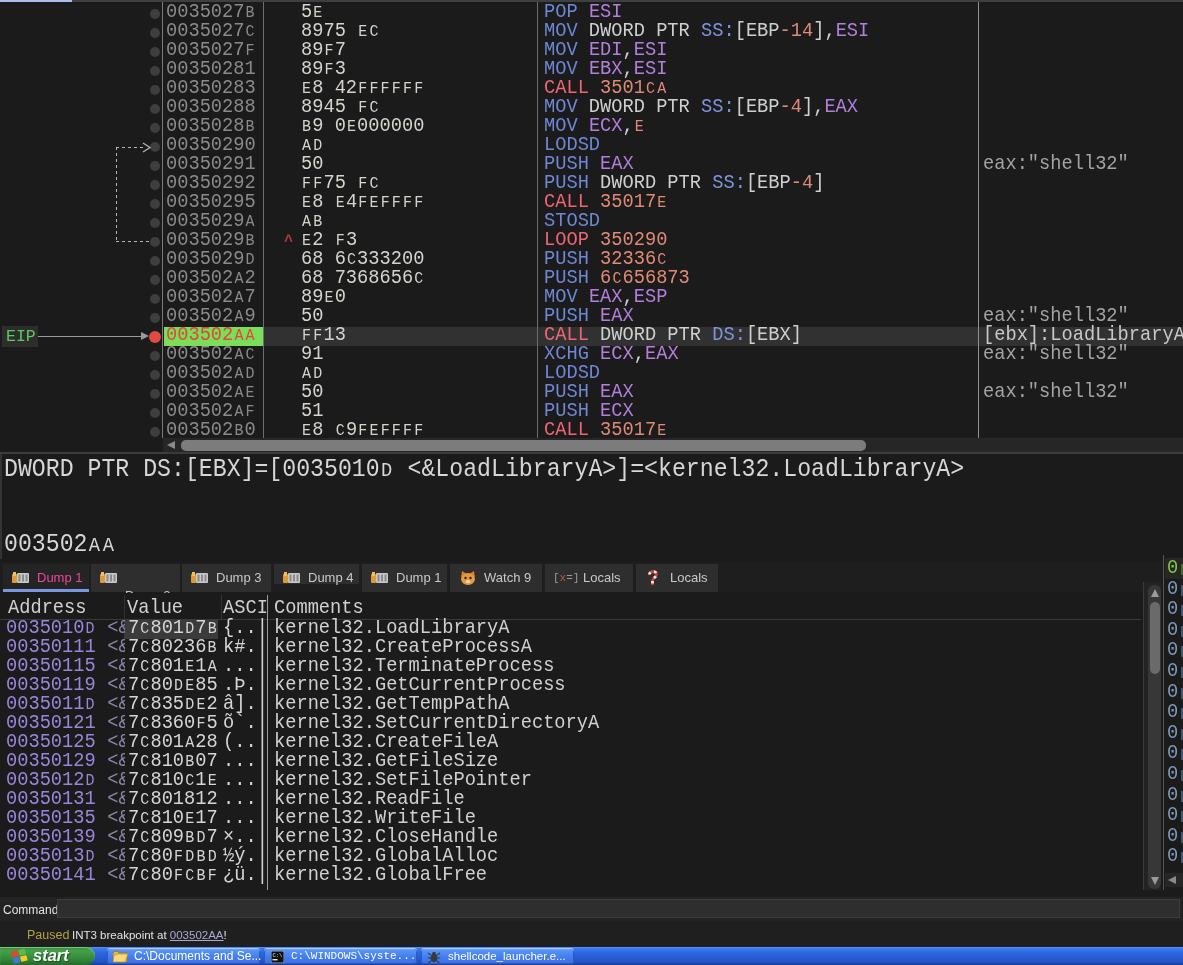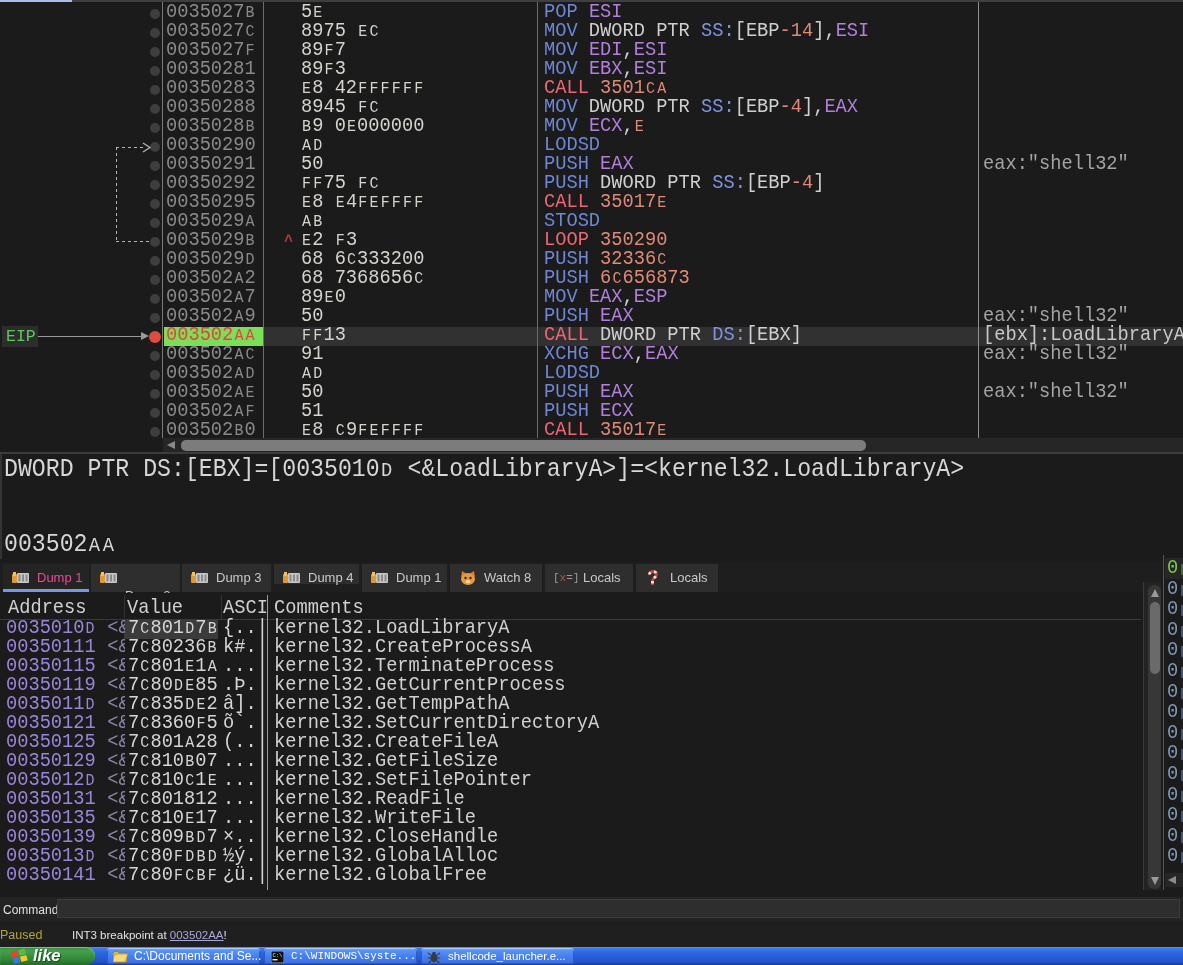--- a/index.html
+++ b/index.html
@@ -197,21 +197,21 @@
     </div>
 <div class="abs" style="left:450px;top:2px;width:92px;height:28px;background:#2e2e2e;">
       <svg width="16" height="14" style="position:absolute;left:10px;top:7px;">
         <polygon points="1,6 2,0 7,3" fill="#d8792c"></polygon>
         <polygon points="15,6 14,0 9,3" fill="#d8792c"></polygon>
         <ellipse cx="8" cy="8" rx="7" ry="6" fill="#e89a3f"></ellipse>
         <circle cx="5.5" cy="7" r="1.2" fill="#3a2408"></circle>
         <circle cx="10.5" cy="7" r="1.2" fill="#3a2408"></circle>
         <ellipse cx="8" cy="10.5" rx="2.4" ry="1.6" fill="#f7e0b0"></ellipse>
       </svg>
-      <span style="position:absolute;left:34px;top:6px;font-family:'Liberation Sans',sans-serif;font-size:13px;color:#c9c9c9;">Watch 8</span>
+      <span style="position:absolute;left:34px;top:6px;font-family:'Liberation Sans',sans-serif;font-size:13px;color:#c9c9c9;">Watch 9</span>
     </div>
 <div class="abs" style="left:545px;top:2px;width:88px;height:28px;background:#2e2e2e;">
       <span style="position:absolute;left:8px;top:7px;font-size:11px;line-height:14px;color:#9a9a9a;font-family:'Liberation Mono',monospace;">[<span style="color:#c05050">x</span>=]</span>
       <span style="position:absolute;left:38px;top:6px;font-family:'Liberation Sans',sans-serif;font-size:13px;color:#c9c9c9;">Locals</span>
     </div>
 <div class="abs" style="left:636px;top:2px;width:82px;height:28px;background:#2e2e2e;">
       <svg width="14" height="18" style="position:absolute;left:10px;top:5px;">
         <path d="M3.5 5.5 C3.5 1.5 10.5 1.5 10.5 5.5 C10.5 8.5 6.5 8.5 6.5 12 L6.5 16" stroke="#c8423a" stroke-width="2.8" fill="none"></path>
         <path d="M3.5 5.5 C3.5 1.5 10.5 1.5 10.5 5.5 C10.5 8.5 6.5 8.5 6.5 12 L6.5 16" stroke="#f3e8e6" stroke-width="2.8" fill="none" stroke-dasharray="2.5 3.5"></path>
       </svg>
@@ -367,34 +367,34 @@
 <div class="abs mono" style="left:3px;top:293.40000000000003px;color:#7f99b5;">0</div>
 <div class="abs" style="left:17px;top:297.40000000000003px;width:3px;height:11px;background:#44566e;"></div>
 <div class="abs" style="left:1px;top:318px;width:19px;height:14px;background:#262626;"></div>
 <div class="abs" style="left:4px;top:321px;width:0;height:0;border-right:8px solid #8a8a8a;border-top:4.5px solid transparent;border-bottom:4.5px solid transparent;"></div>
 </div>
 <div class="abs" style="left:0;top:897px;width:1183px;height:24px;background:#232323;">
 <div class="abs" style="left:3px;top:6px;font-family:'Liberation Sans',sans-serif;font-size:12px;color:#e0e0e0;">Command:</div>
 <div class="abs" style="left:57px;top:2px;width:1123px;height:19px;background:#2e2e2e;border:1px solid #3c3c3c;"></div>
 </div>
 <div class="abs" style="left:0;top:921px;width:1183px;height:26px;background:#1f1f1f;">
-<div class="abs" style="left:0;top:7px;font-family:'Liberation Sans',sans-serif;font-size:12.5px;color:#b3a43c;">Paused</div>
+<div class="abs" style="left:27px;top:7px;font-family:'Liberation Sans',sans-serif;font-size:12.5px;color:#b3a43c;">Paused</div>
 <div class="abs" style="left:72px;top:8px;font-family:'Liberation Sans',sans-serif;font-size:11.5px;color:#e3e3e3;">INT3 breakpoint at <span style="color:#a9a9d8;text-decoration:underline;">003502AA</span>!</div>
 </div>
 <div class="abs" style="left:0;top:947px;width:1183px;height:18px;background:linear-gradient(to bottom,#5a95f8 0%,#3d7cf0 8%,#2c66de 32%,#275bd2 62%,#2150c0 86%,#173c96 100%);">
 <div class="abs" style="left:0;top:0;width:95px;height:18px;border-radius:0 9px 9px 0;background:linear-gradient(to bottom,#2f7a33 0%,#44a04a 18%,#3c9542 45%,#2f8236 75%,#236b29 100%);box-shadow:inset 0 1px 1px #7ccf80;">
 <svg width="19" height="16" viewBox="0 0 19 16" style="position:absolute;left:10px;top:1px;">
 <g transform="rotate(-14 9 8)">
 <rect x="2.2" y="2.2" width="6.6" height="5.6" rx="0.8" fill="#e8442c"></rect>
 <rect x="9.8" y="2.2" width="6.6" height="5.6" rx="0.8" fill="#5eba47"></rect>
 <rect x="2.2" y="8.8" width="6.6" height="5.6" rx="0.8" fill="#3f74e8"></rect>
 <rect x="9.8" y="8.8" width="6.6" height="5.6" rx="0.8" fill="#ffc721"></rect>
 </g>
       </svg>
-<span style="position:absolute;left:33px;top:-1px;font-family:'Liberation Sans',sans-serif;font-weight:bold;font-style:italic;font-size:16.5px;line-height:18px;color:#fff;text-shadow:1px 1px 1px #1a4a1e;">like</span>
+<span style="position:absolute;left:33px;top:-1px;font-family:'Liberation Sans',sans-serif;font-weight:bold;font-style:italic;font-size:16.5px;line-height:18px;color:#fff;text-shadow:1px 1px 1px #1a4a1e;">start</span>
     </div>
 <div class="abs" style="left:107px;top:1px;width:153px;height:16px;border-radius:3px;background:linear-gradient(to bottom,#7cadfa 0%,#5793f7 16%,#467ff0 52%,#3e74e8 84%,#3768da 100%);box-shadow:inset 0 1px 0 #a8ccff,inset 0 0 0 1px #2d5cc0;">
       <svg width="15" height="12" style="position:absolute;left:6px;top:3px;">
         <path d="M0 3 L0 11 L14 11 L14 2 L6 2 L5 0.5 L1 0.5 Z" fill="#e8b64c" stroke="#9a7318" stroke-width="0.7"></path>
         <path d="M1 4.5 L4 3 L15 3 L12 11 L0 11 Z" fill="#f7d979" stroke="#b08c2a" stroke-width="0.7"></path>
       </svg>
       <span style="position:absolute;left:27px;top:1px;font-family:'Liberation Sans',sans-serif;font-size:12px;line-height:14px;color:#fff;white-space:nowrap;">C:\Documents and Se...</span>
     </div>
 <div class="abs" style="left:264px;top:1px;width:153px;height:16px;border-radius:3px;background:linear-gradient(to bottom,#7cadfa 0%,#5793f7 16%,#467ff0 52%,#3e74e8 84%,#3768da 100%);box-shadow:inset 0 1px 0 #a8ccff,inset 0 0 0 1px #2d5cc0;">
       <svg width="13" height="12" style="position:absolute;left:7px;top:3px;">

